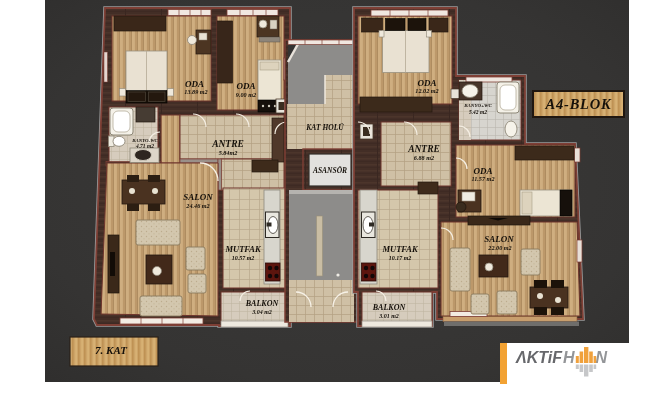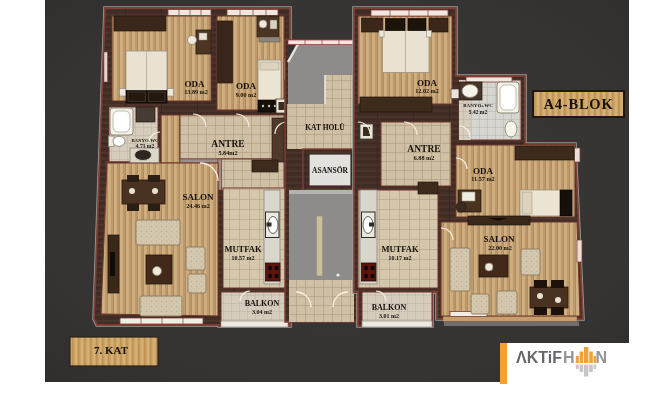--- a/index.html
+++ b/index.html
@@ -1,16 +1,16 @@
 <!DOCTYPE html>
 <html><head>
 <meta charset="utf-8">
 <style>
   html,body{margin:0;padding:0;background:#ffffff;}
-  #stage{width:670px;height:400px;position:relative;overflow:hidden;background:#15803d;}
+  #stage{width:670px;height:400px;position:relative;overflow:hidden;background:#15803d;font-style:italic;}
   svg{display:block}
   text{font-family:"Liberation Serif", serif; fill:#15100a;}
 </style>
 </head>
 <body>
 <div id="stage">
 <svg width="670" height="400" viewBox="0 0 670 400">
 <defs>
   <radialGradient id="bgv" cx="50%" cy="48%" r="75%">
     <stop offset="0%" stop-color="#3b3a39"></stop>

